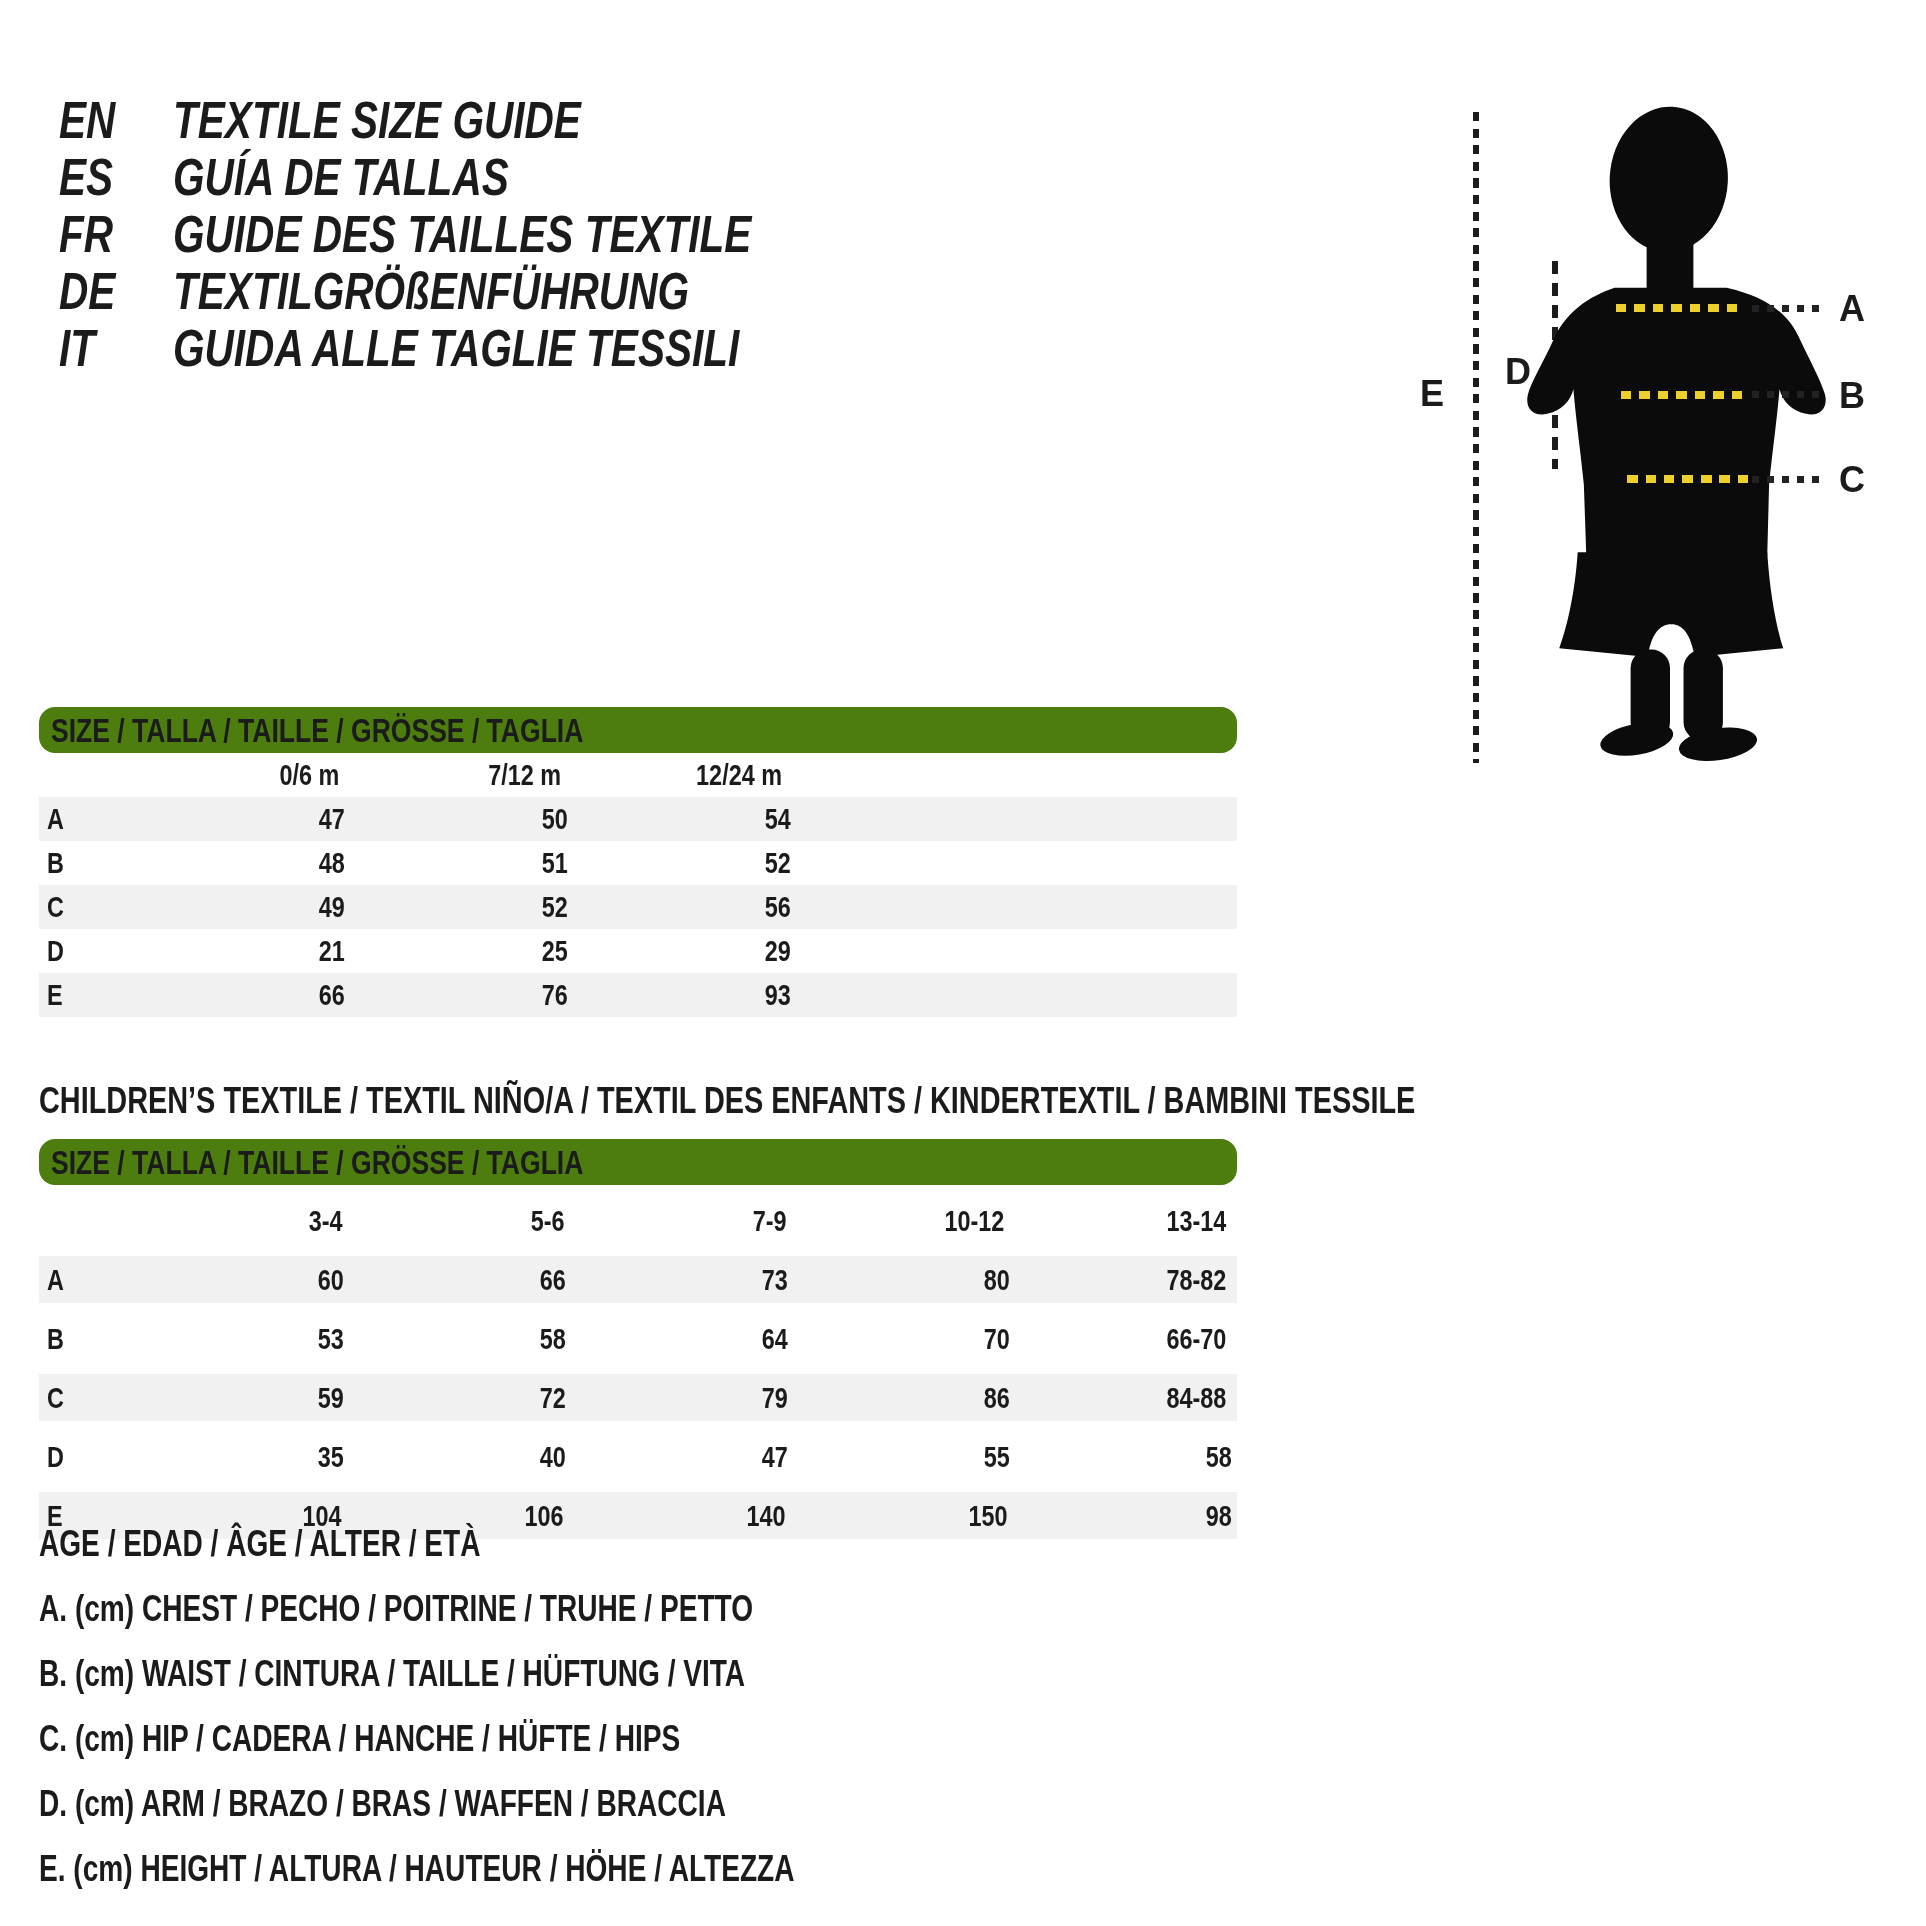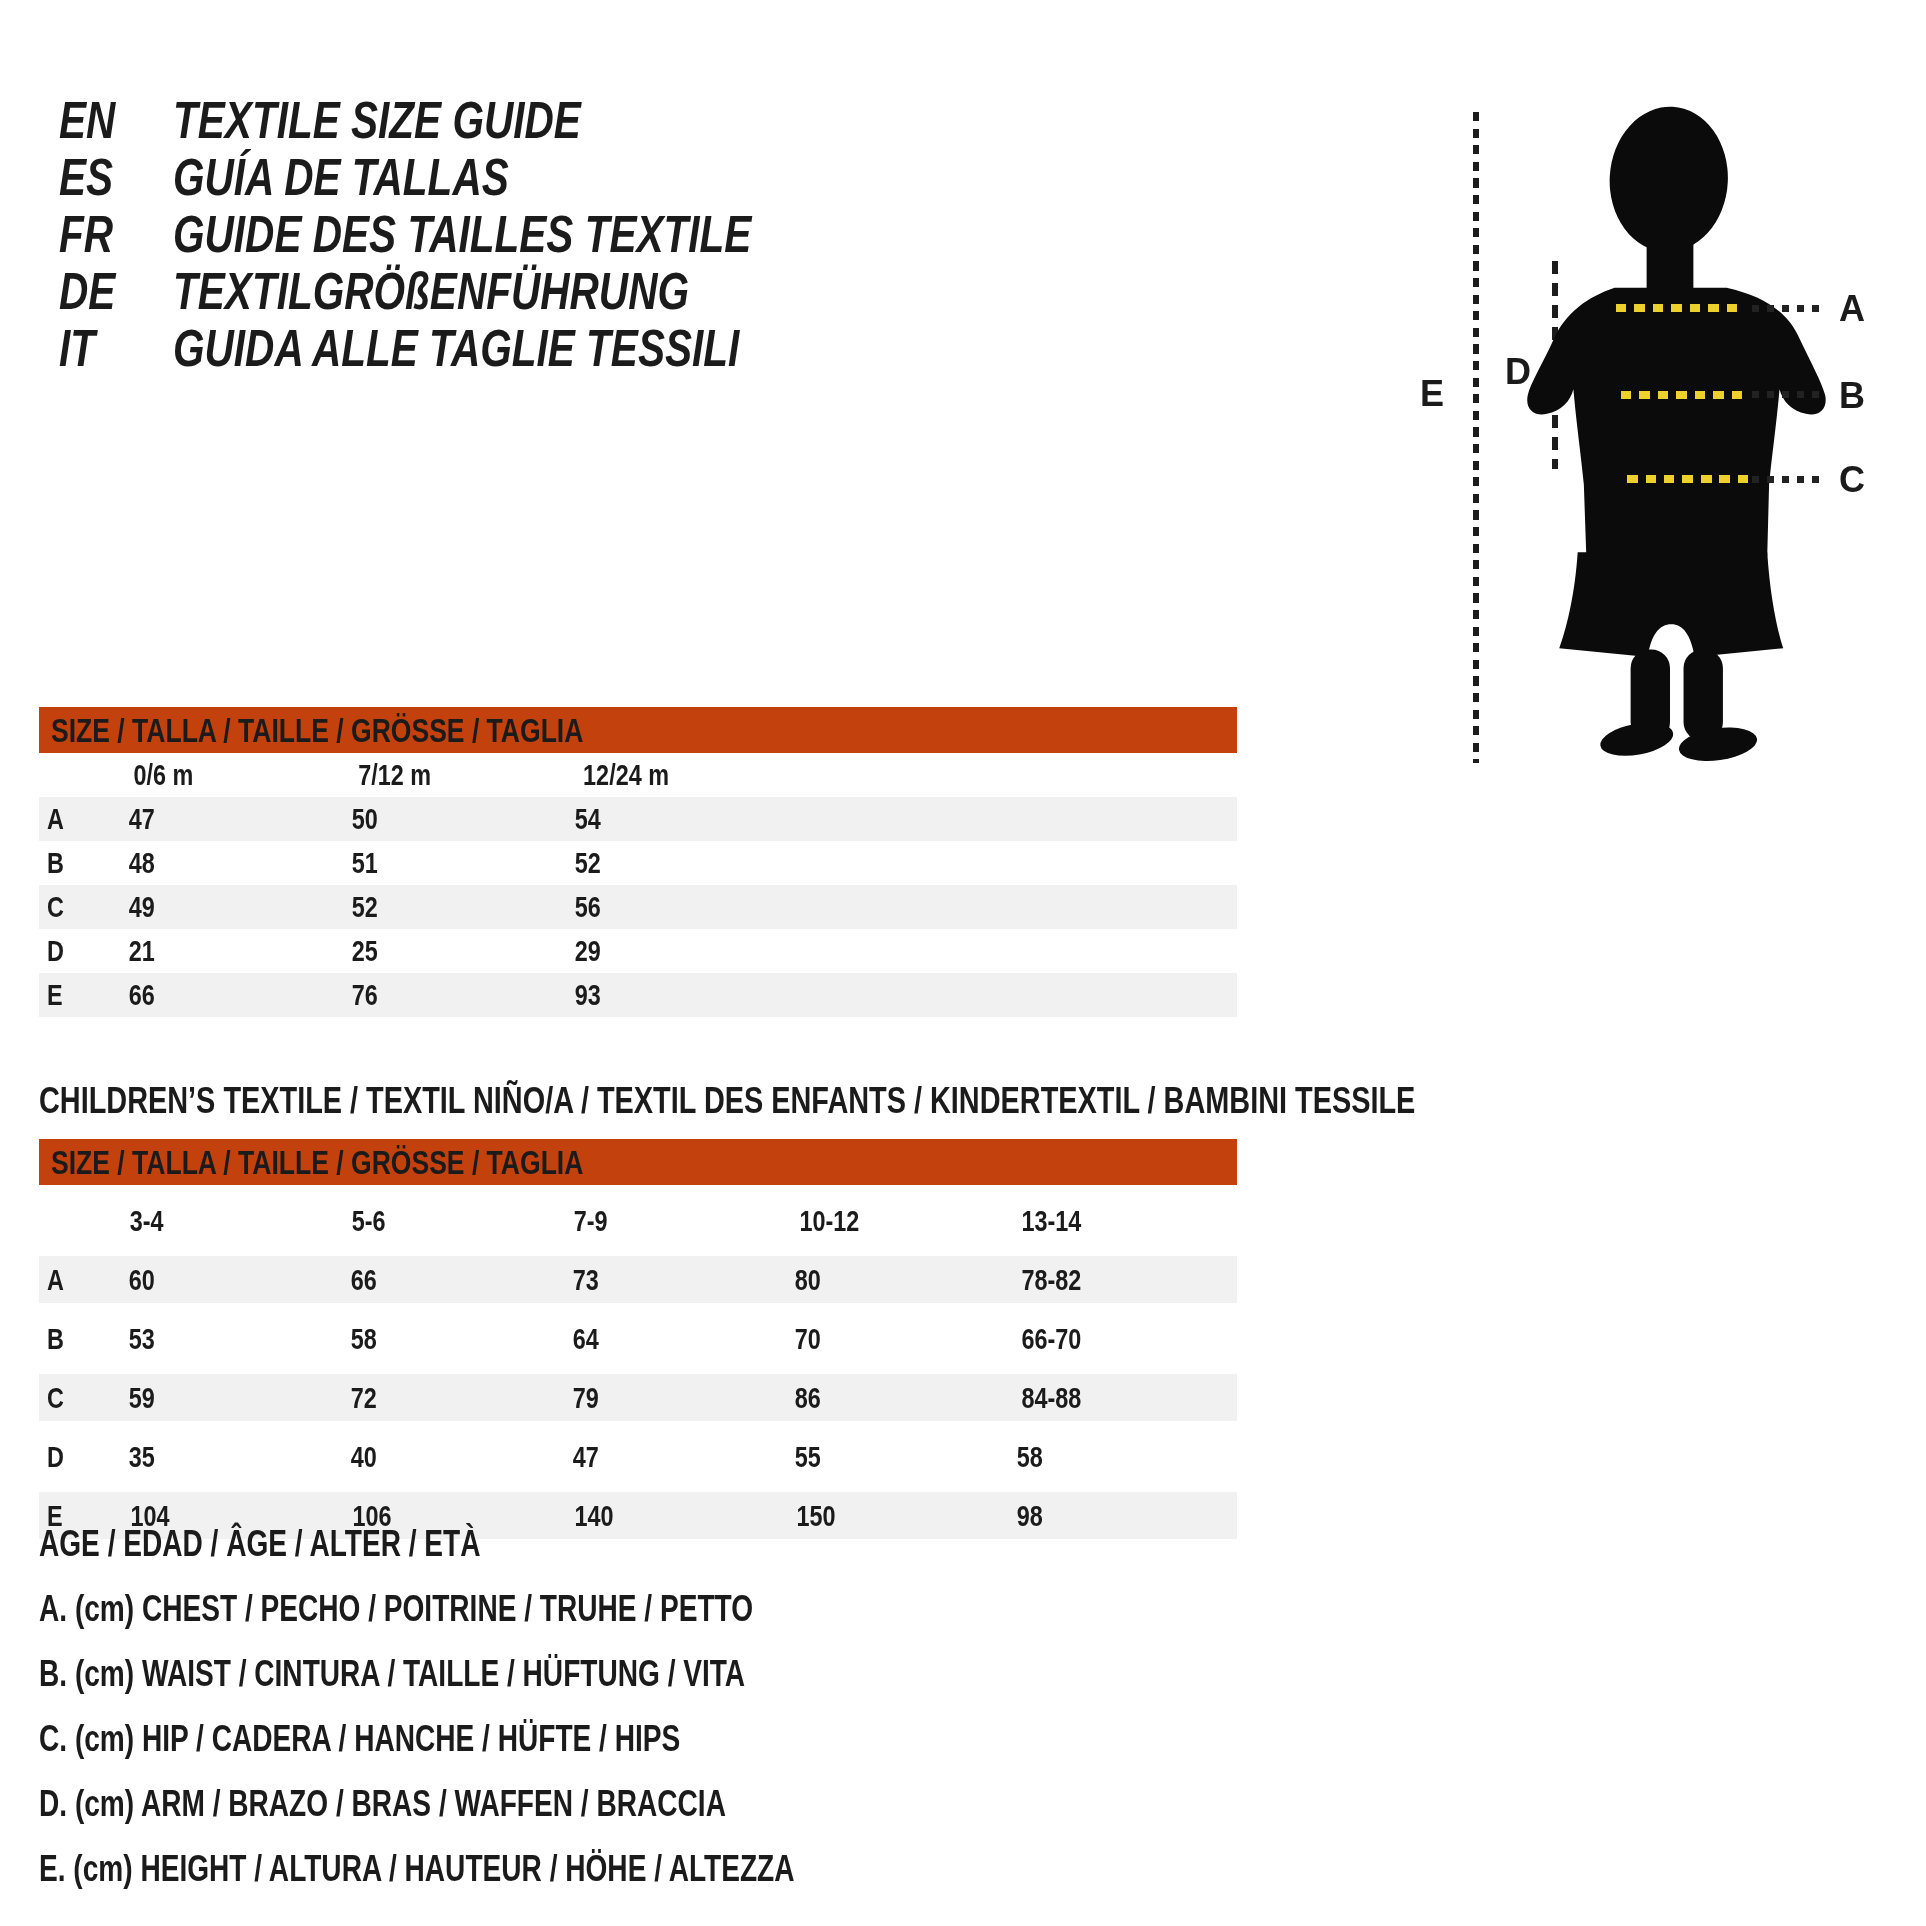--- a/index.html
+++ b/index.html
@@ -9,28 +9,28 @@
   .condc{display:inline-block;transform:scaleX(0.78);transform-origin:50% 50%;white-space:nowrap;}
 
   
   .langs{position:absolute;left:59px;top:91px;}
   .lang-row{display:flex;height:57px;align-items:center;font-size:52px;font-style:italic;}
   .lang-code{width:114px;flex:0 0 114px;}
   
   .sec-heading{position:absolute;left:39px;font-size:37px;}
   
   .sg-table{position:absolute;left:39px;width:1198px;}
-  .tbar{height:46px;background:#c2410c;display:flex;align-items:center;padding-left:12.3px;
-        font-size:34px;box-sizing:border-box;}
+  .tbar{height:46px;background:#4d7c0f;display:flex;align-items:center;padding-left:12.3px;
+        font-size:34px;box-sizing:border-box;border-radius:16px;}
   .trow{display:grid;align-items:center;font-size:30px;}
   .babies .trow{grid-template-columns:86px 223px 223px 223px auto;height:44px;}
   .children .trow{grid-template-columns:86px 222px 222px 222px 222px 222px auto;height:47px;margin-top:12px;}
   .thead{font-size:30px;}
   .stripe{background:#f1f1f1;}
-  .tcell{text-align:left;}
+  .tcell{text-align:right;}
   .tlbl{text-align:left;padding-left:8px;}
   
   .legend{position:absolute;left:39px;top:1511px;}
   .legend-line{height:65px;display:flex;align-items:center;font-size:36px;}
   
   .vline-e{position:absolute;left:1473px;top:112px;width:6.2px;height:651px;
            background:repeating-linear-gradient(to bottom,#1c1c1c 0 9.2px,transparent 9.2px 16.6px);}
   .vline-d{position:absolute;left:1552px;top:261px;width:5.5px;height:208px;
            background:repeating-linear-gradient(to bottom,#1c1c1c 0 13px,transparent 13px 22px);}
   .mline-y{position:absolute;height:8px;

